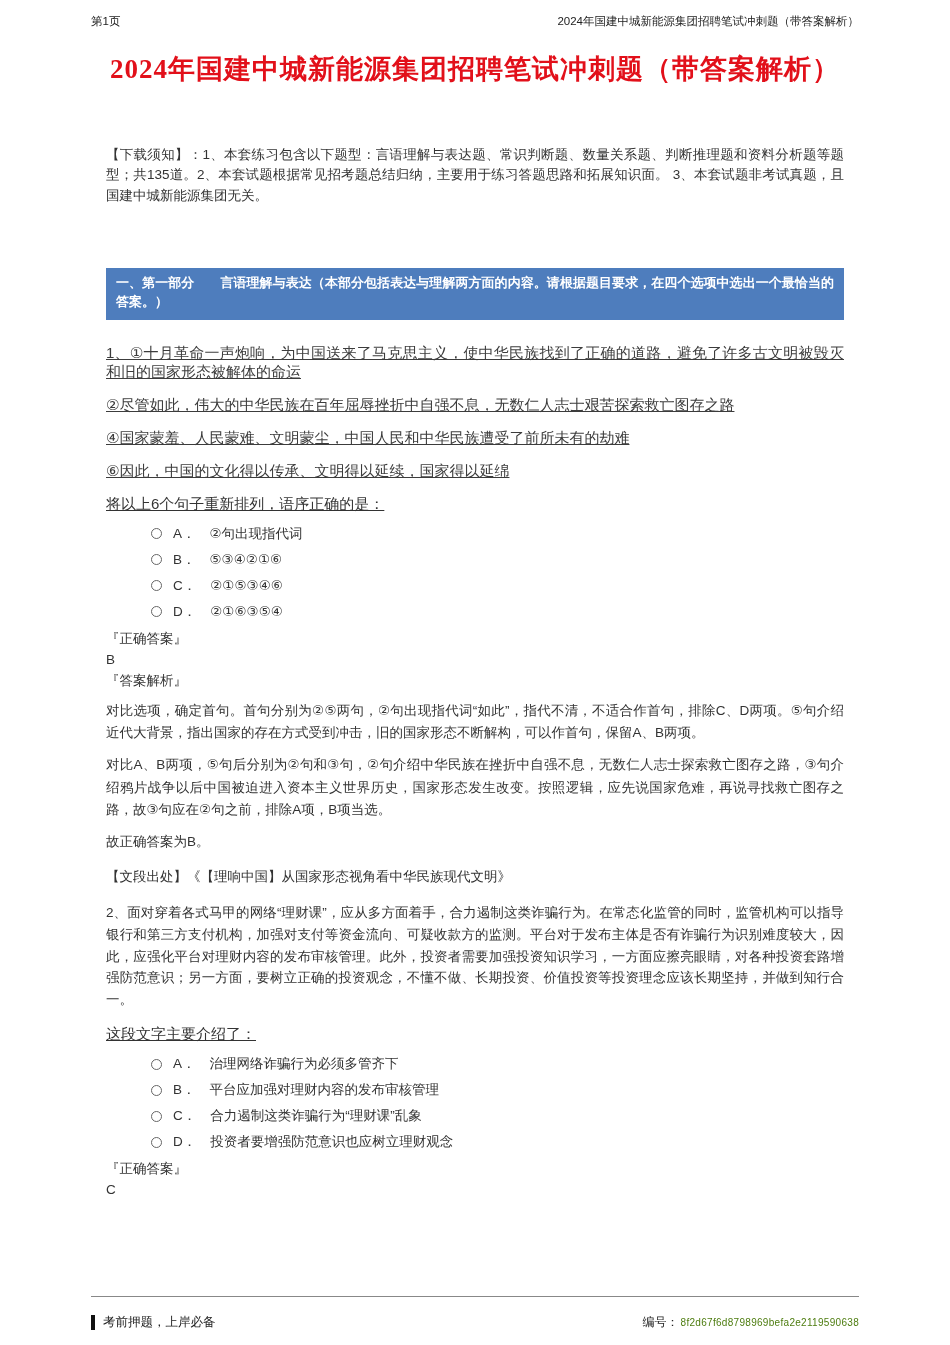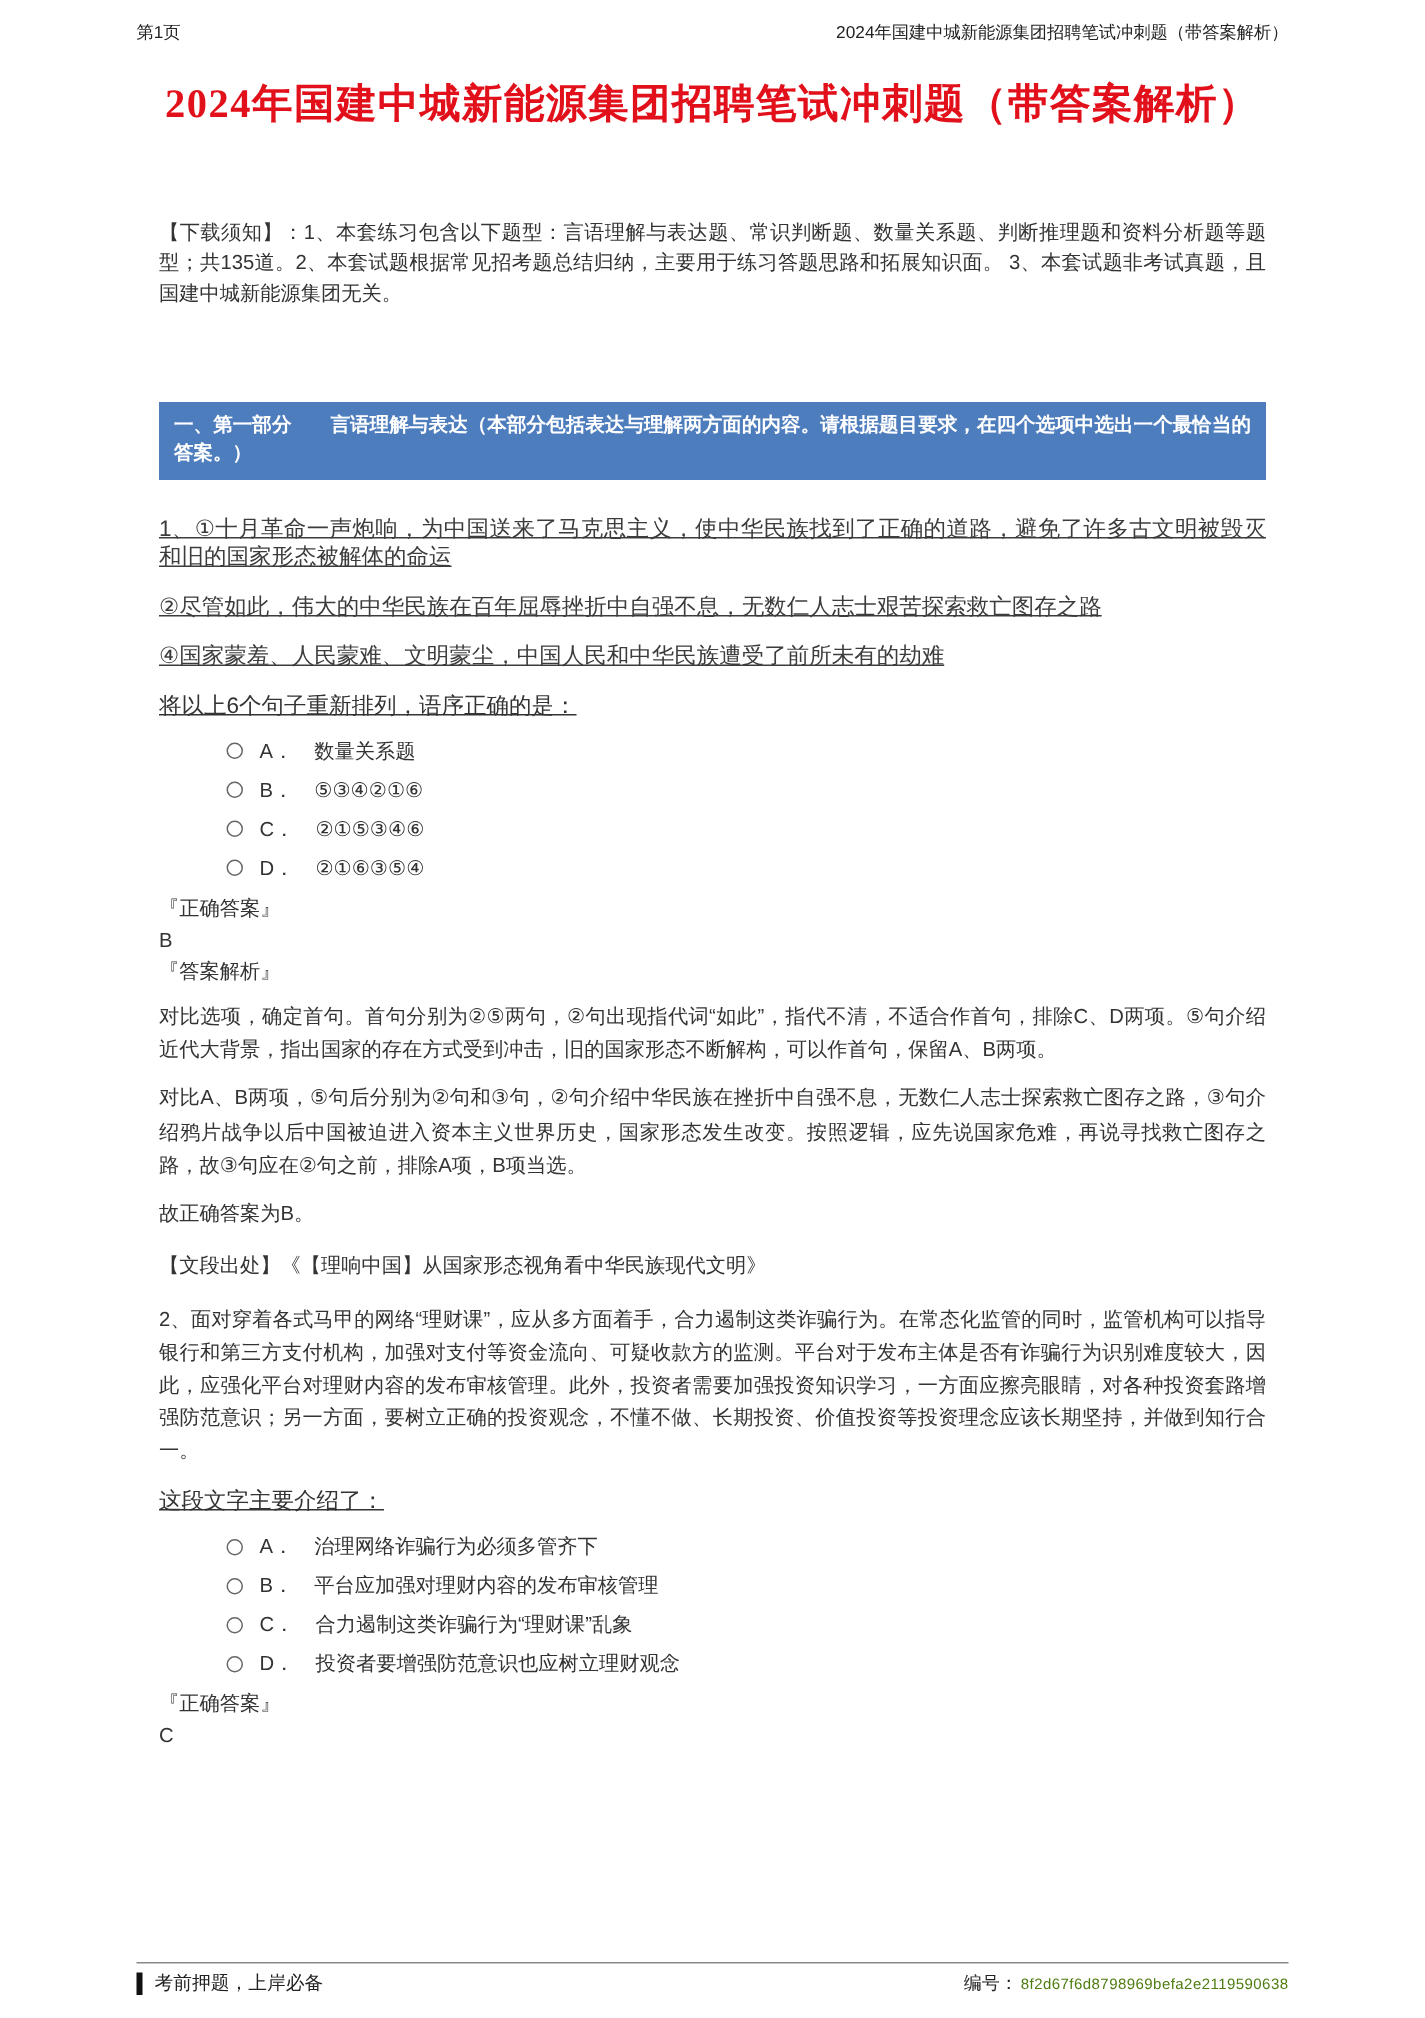--- a/index.html
+++ b/index.html
@@ -99,21 +99,21 @@
     color:#333333;
     margin-top:16px;
     margin-bottom:14px;
   }
   .page-footer {
     position:absolute;
     left:40px;
     right:40px;
     bottom:14px;
     border-top:1px solid #888888;
-    padding-top:5px;
+    padding-top:17px;
     display:flex;
     justify-content:space-between;
     align-items:flex-end;
   }
   .footer-left {
     display:flex;
     align-items:center;
     font-size:12.5px;
     color:#222222;
   }
@@ -151,27 +151,28 @@
   <h1 class="main-title">2024年国建中城新能源集团招聘笔试冲刺题（带答案解析）</h1>
 
   <p class="notice">【下载须知】：1、本套练习包含以下题型：言语理解与表达题、常识判断题、数量关系题、判断推理题和资料分析题等题型；共135道。2、本套试题根据常见招考题总结归纳，主要用于练习答题思路和拓展知识面。 3、本套试题非考试真题，且国建中城新能源集团无关。</p>
 
   <div class="section-heading">一、第一部分　　言语理解与表达（本部分包括表达与理解两方面的内容。请根据题目要求，在四个选项中选出一个最恰当的答案。）</div>
 
   <div class="question q1">
     <p class="qline">1、①十月革命一声炮响，为中国送来了马克思主义，使中华民族找到了正确的道路，避免了许多古文明被毁灭和旧的国家形态被解体的命运</p>
     <p class="qline">②尽管如此，伟大的中华民族在百年屈辱挫折中自强不息，无数仁人志士艰苦探索救亡图存之路</p>
     <p class="qline">④国家蒙羞、人民蒙难、文明蒙尘，中国人民和中华民族遭受了前所未有的劫难</p>
+    <p class="qline">⑥因此，中国的文化得以传承、文明得以延续，国家得以延绵</p>
     <p class="qline prompt">将以上6个句子重新排列，语序正确的是：</p>
 
     <div class="options">
       <div class="option">
         <span class="radio"></span>
         <span class="opt-letter">A．</span>
-        <span class="opt-text">数量关系题</span>
+        <span class="opt-text">②句出现指代词</span>
       </div>
       <div class="option">
         <span class="radio"></span>
         <span class="opt-letter">B．</span>
         <span class="opt-text">⑤③④②①⑥</span>
       </div>
       <div class="option">
         <span class="radio"></span>
         <span class="opt-letter">C．</span>
         <span class="opt-text">②①⑤③④⑥</span>

